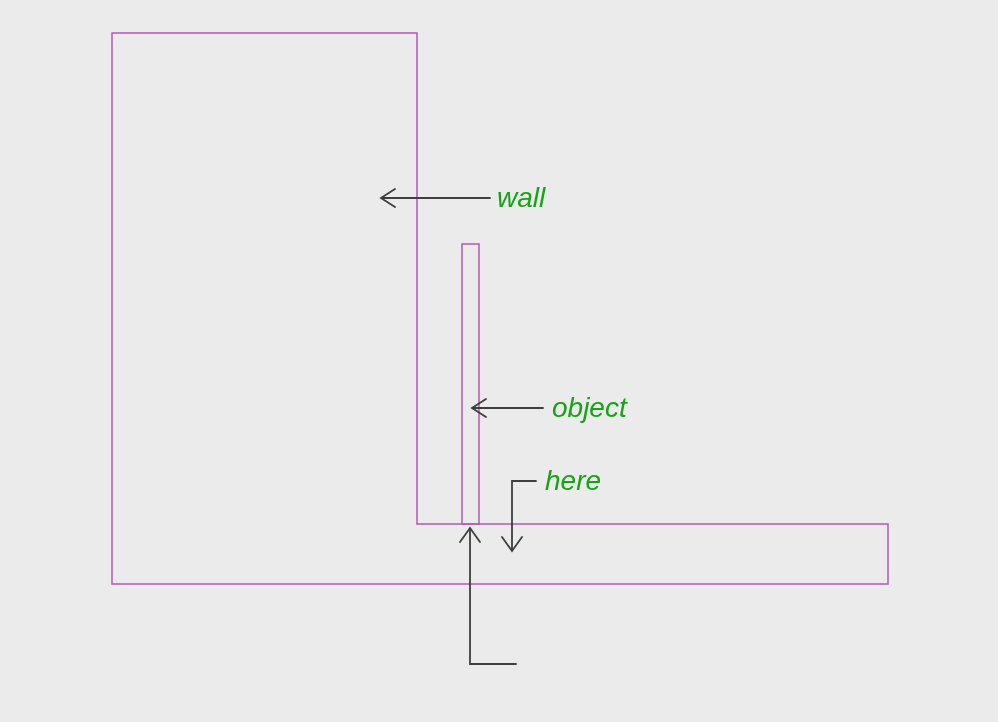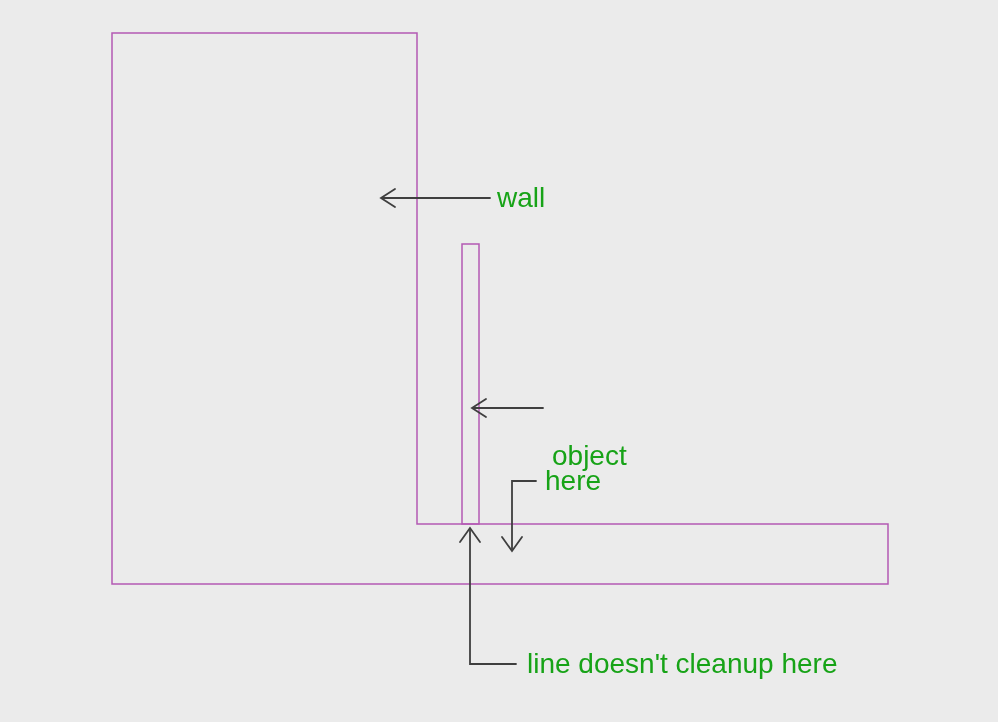--- a/index.html
+++ b/index.html
@@ -7,20 +7,21 @@
     padding: 0;
     background: var(--background, #ebebeb);
   }
   .stage {
     position: relative;
     width: 998px;
     height: 722px;
     background: var(--background, #ebebeb);
     font-family: "Liberation Sans", sans-serif;
     overflow: hidden;
+    font-style: italic;
   }
   .stage svg {
     position: absolute;
     left: 0;
     top: 0;
   }
   .mag {
     fill: none;
     stroke: var(--line, #b45ab4);
     stroke-width: 1.5;
@@ -68,19 +69,18 @@
     </g>
 
     <g>
       <polyline class="lead" points="470,530 470,664 516,664"></polyline>
       <polyline class="lead" points="460,542 470,528 480,542"></polyline>
     </g>
   </svg>
 
   <div class="label" style="left:497px; top:198px;">wall</div>
 
-  <div class="label" style="left:552px; top:408px;margin-top:48px;">object</div>
+  <div class="label" style="left:552px; top:408px;">object</div>
 
   <div class="label" style="left:545px; top:481px;">here</div>
 
-  <div class="label" style="left:527px; top:664px;">line doesn't cleanup here</div>
 
 </div>
 
 </body></html>

